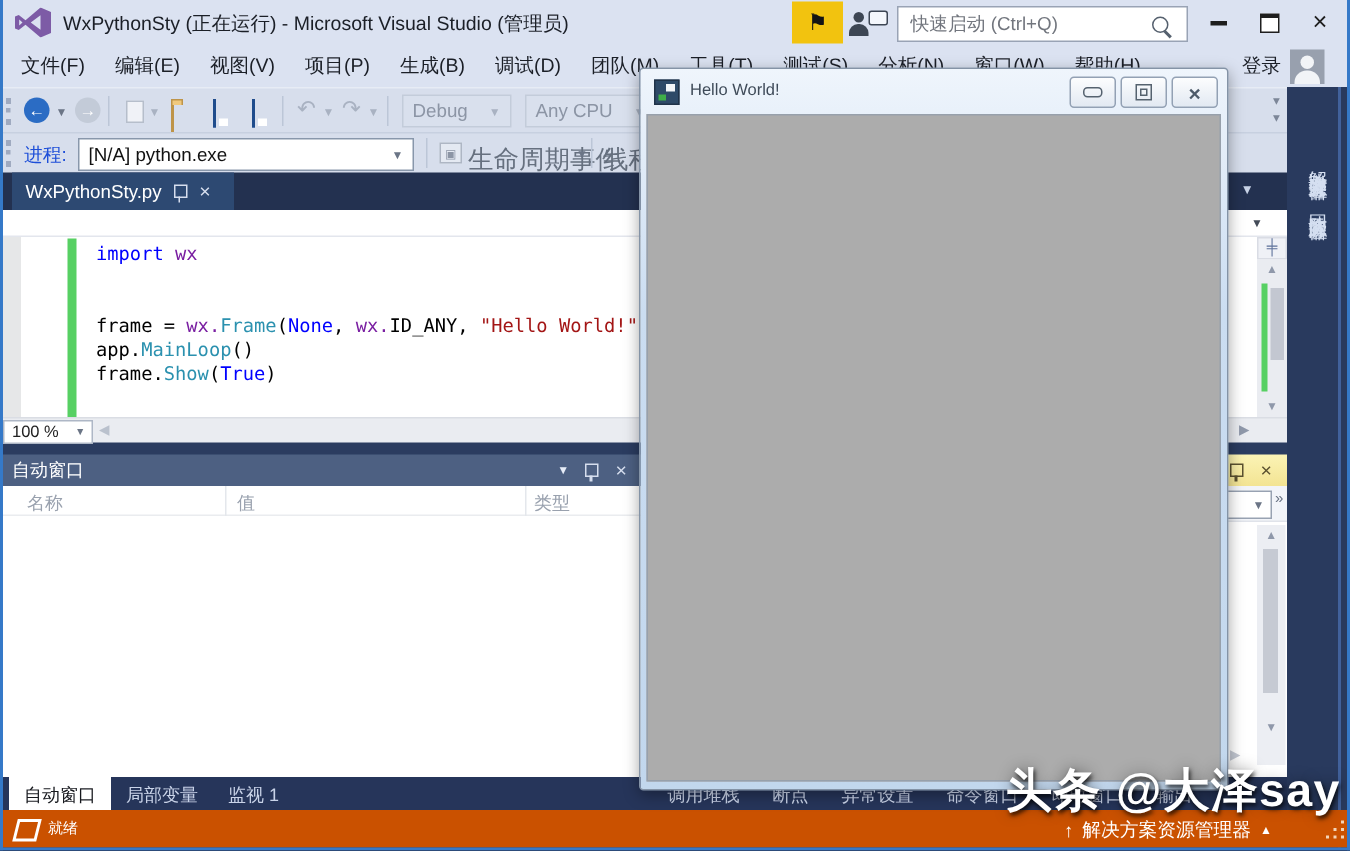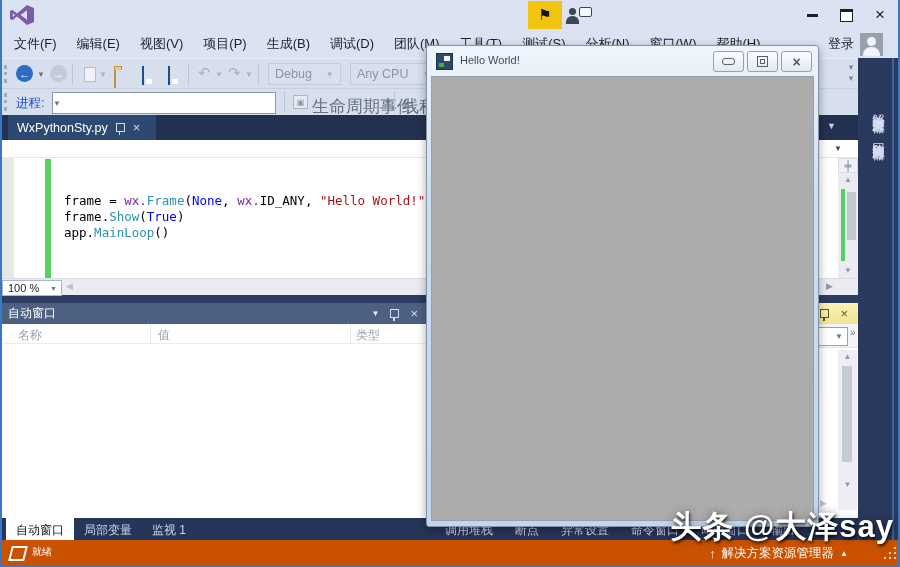--- a/index.html
+++ b/index.html
@@ -164,25 +164,30 @@
   #wb-r{left:898px;top:0;width:2px;height:567px;}
   #wb-b{left:0;top:565px;width:900px;height:2px;}
 </style>
 </head>
 <body class="nosel">
 
 <div class="abs" id="titlebar">
   <svg class="abs" id="vs-logo" viewBox="0 0 24 20">
     <path fill="#7D5BA6" d="M17 0 L7 8.5 L2.5 5 L0 6 L0 14 L2.5 15 L7 11.5 L17 20 L24 17 L24 3 Z M5 10 L2.8 12 L2.8 8 Z M10.5 10 L17 5.2 L17 14.8 Z"></path>
   </svg>
+  <span class="abs" id="title-text">WxPythonSty (正在运行) - Microsoft Visual Studio (管理员)</span>
   <div class="abs" id="flag-btn">⚑</div>
   <div class="abs" id="feedback-icon">
     <span class="fb-head"></span>
     <span class="fb-body"></span>
     <span class="fb-bubble"></span>
+  </div>
+  <div class="abs" id="search-box">
+    <span id="search-placeholder">快速启动 (Ctrl+Q)</span>
+    <span id="search-icon"></span>
   </div>
   <div class="abs wbtn" id="win-min">
       <span class="glyph-min"></span>
     </div>
   <div class="abs wbtn" id="win-max">
       <span class="glyph-max"></span>
     </div>
   <div class="abs wbtn" id="win-close">×</div>
 </div>
 
@@ -228,20 +233,21 @@
     <span>Any CPU</span>
       <span class="caret-dis">▼</span>
   </div>
 </div>
 <div class="abs" id="tb-overflow">▾<br>▾</div>
 
 <div class="abs" id="toolbar2">
   <span class="abs grip" style="left:4px;top:4px"></span>
   <span class="abs tb-label" style="left:16px;top:6px">进程:</span>
   <div class="abs" id="process-combo" style="left:52px;top:3px">
+    <span class="val">[N/A] python.exe</span>
     <span class="caret">▼</span>
   </div>
   <span class="abs tb-sep" style="left:284px;top:3px"></span>
   <span class="abs ico-lifecycle" style="left:293px;top:6px">▣</span>
   <span class="abs tb-label-dim" style="left:312px;top:6px">生命周期事件</span>
   <span class="abs caret" style="left:384px;top:9px">▼</span>
   <span class="abs tb-sep" style="left:394px;top:3px"></span>
   <span class="abs tb-label-dim" style="left:402px;top:6px">线程:</span>
 </div>
 
@@ -259,25 +265,26 @@
   <span class="xicon">×</span>
 </div>
 <span class="abs" id="tabwell-caret">▼</span>
 <div class="abs" id="navbar"></div>
 <span class="abs" id="navbar-caret">▼</span>
 
 <div class="abs" id="editor"></div>
 <div class="abs" id="ind-margin"></div>
 <div class="abs" id="green-bar"></div>
 <div class="abs" id="code">
+    <div class="code-line"><span class="tok-kw">import</span><span class="tok-plain"> </span><span class="tok-mod">wx</span></div>
     <div class="code-line">&nbsp;</div>
     <div class="code-line">&nbsp;</div>
     <div class="code-line"><span class="tok-plain">frame = </span><span class="tok-mod">wx.</span><span class="tok-cls">Frame</span><span class="tok-plain">(</span><span class="tok-kw">None</span><span class="tok-plain">, </span><span class="tok-mod">wx.</span><span class="tok-plain">ID_ANY</span><span class="tok-plain">, </span><span class="tok-str">"Hello World!"</span><span class="tok-plain">)</span></div>
+    <div class="code-line"><span class="tok-plain">app.</span><span class="tok-cls">MainLoop</span><span class="tok-plain">()</span></div>
     <div class="code-line"><span class="tok-plain">frame.</span><span class="tok-cls">Show</span><span class="tok-plain">(</span><span class="tok-kw">True</span><span class="tok-plain">)</span></div>
-    <div class="code-line"><span class="tok-plain">app.</span><span class="tok-cls">MainLoop</span><span class="tok-plain">()</span></div>
   </div>
 <div class="abs" id="splitter-box">╪</div>
 <div class="abs" id="vscroll">
   <div class="sc-arrow">▲</div>
 </div>
 <div class="abs" id="vs-green"></div>
 <div class="abs" id="vs-thumb"></div>
 <div class="abs sc-arrow" id="vs-down">▼</div>
 <div class="abs" id="hscroll"></div>
 <div class="abs" id="zoom-combo">

